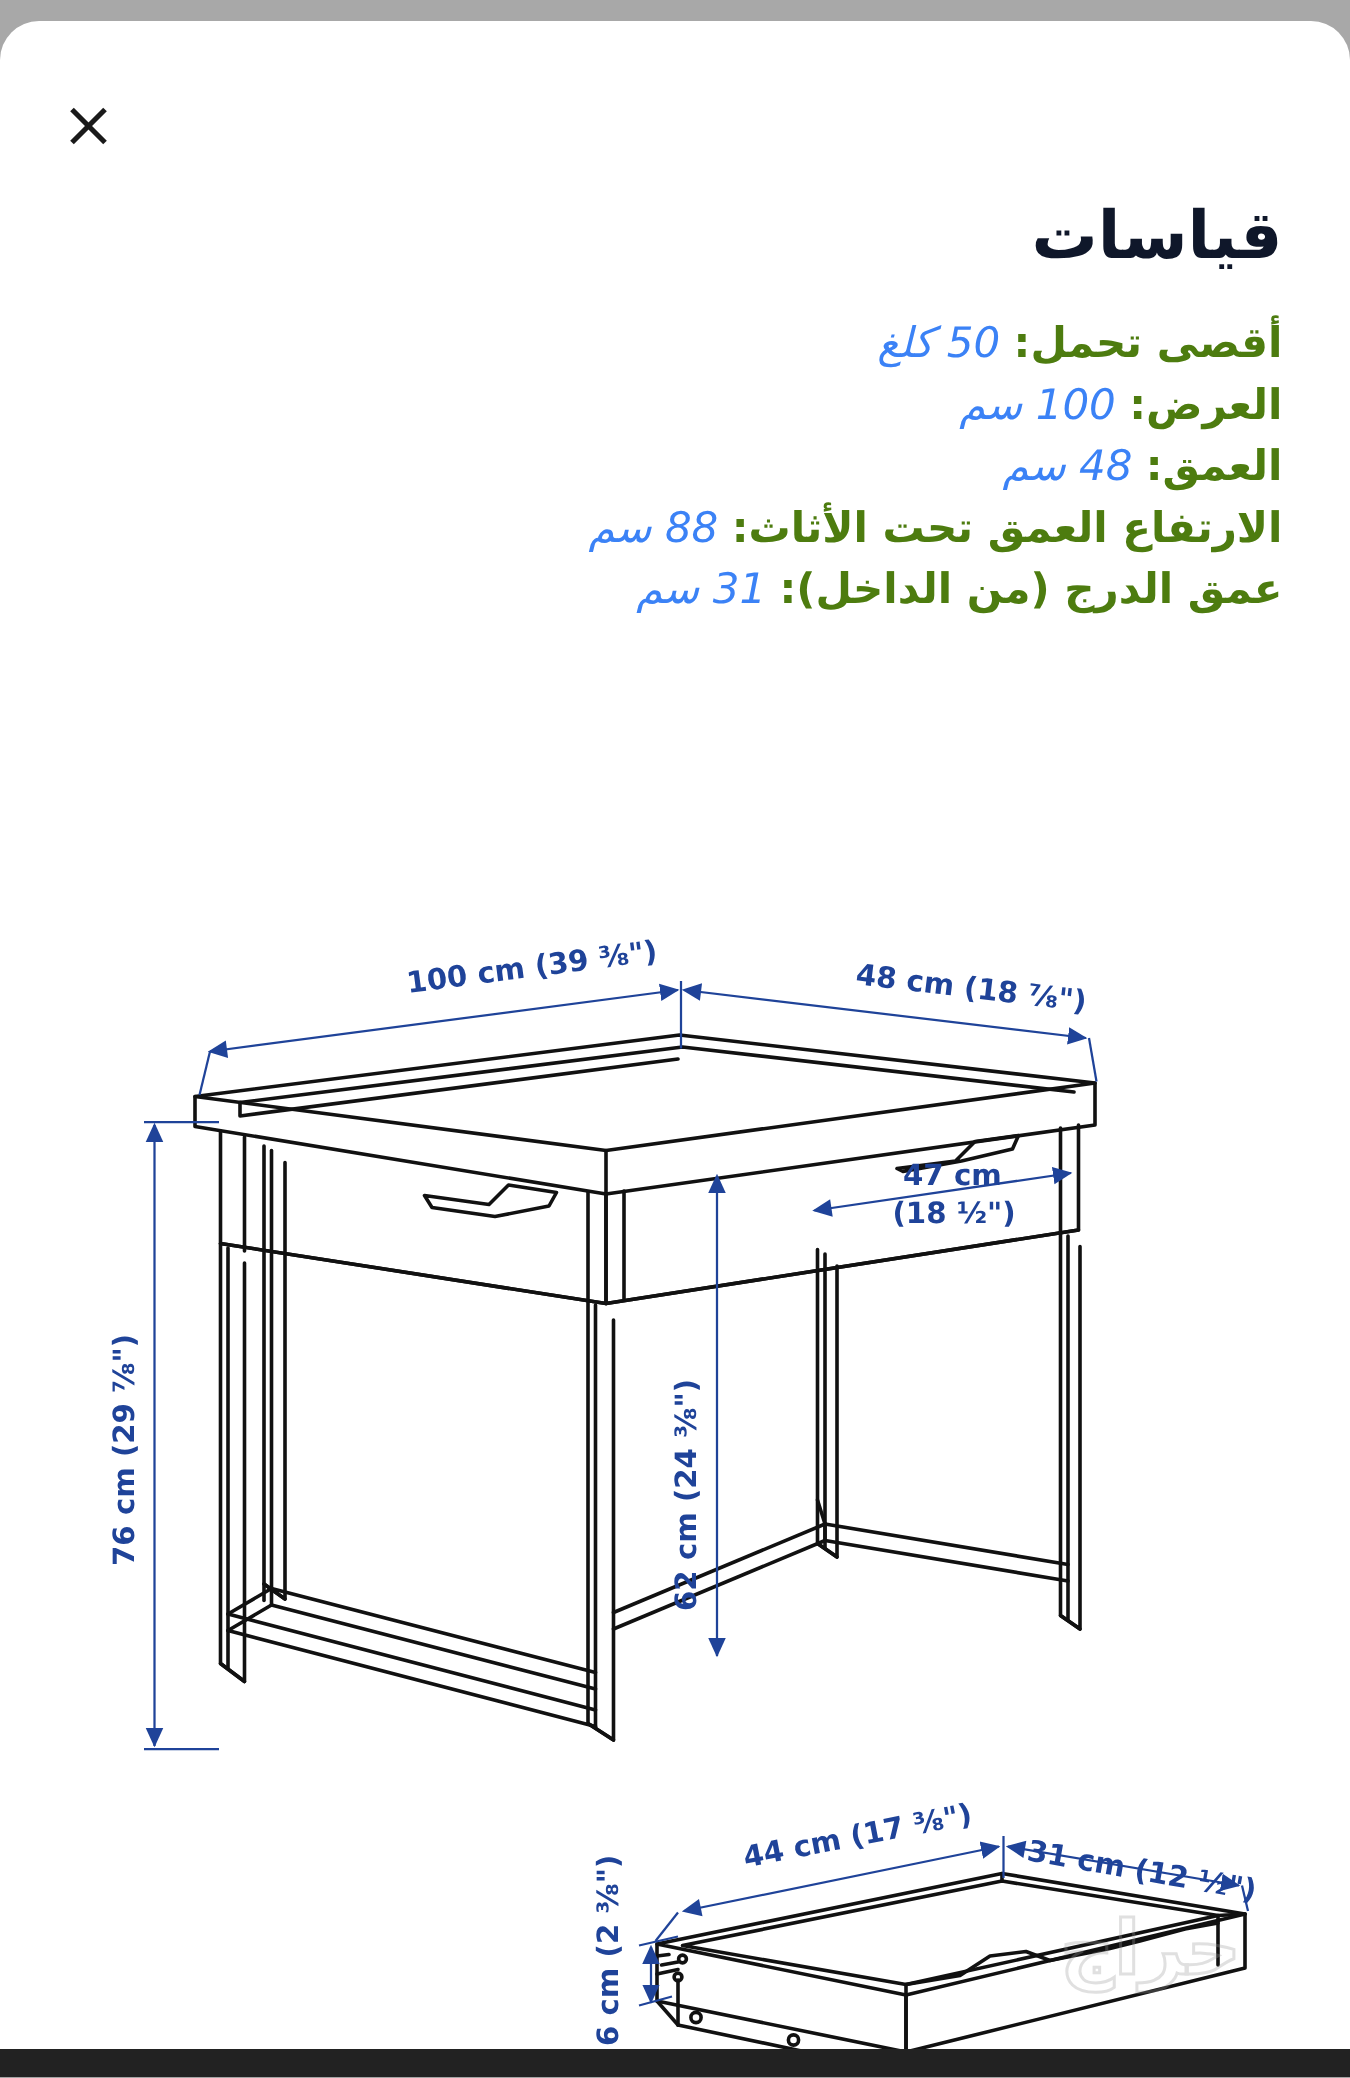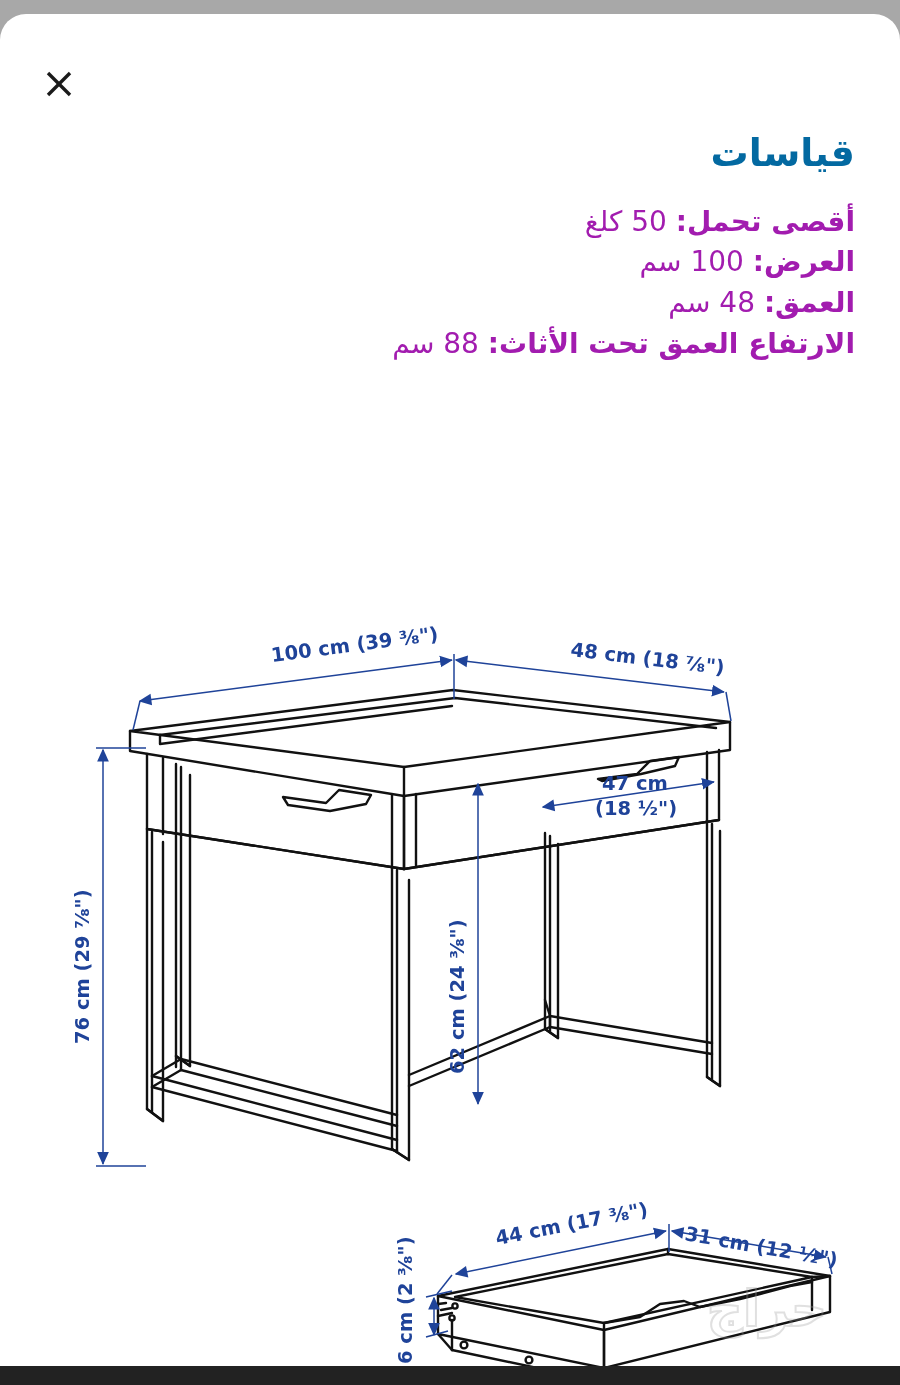--- a/index.html
+++ b/index.html
@@ -57,52 +57,52 @@
   
   #spec-block {
     position: absolute;
     right: 45px;
     top: 116px;
     width: 820px;
     text-align: right;
     direction: rtl;
   }
   #spec-title {
-    font-size: 38px;
+    font-size: 44px;
     font-weight: 700;
-    color: #0369a1;
+    color: #0f172a;
     line-height: 1.25;
     margin: 0 0 24px 0;
     letter-spacing: 0px;
   }
   .spec-line {
     font-size: 28px;
     color: #3a3a3a;
     line-height: 1.46;
     margin: 0;
     white-space: nowrap;
   }
-  .spec-label { font-weight: 700; color: #a21caf; }
-  .spec-value { font-weight: 400; color: #a21caf; }
+  .spec-label { font-weight: 700; color: #4d7c0f; }
+  .spec-value { font-weight: 400; color: #3b82f6; font-style: italic; }
 
   
   #drawing {
     position: absolute;
     left: 0;
     top: 590px;
     width: 900px;
     height: 790px;
   }
   #drawing svg { display: block; }
 
   
   #watermark {
     position: absolute;
     right: 18px;
-    bottom: 22px;
+    bottom: 32px;
     width: 230px;
     height: 70px;
     opacity: 0.30;
     pointer-events: none;
     text-align: center;
   }
   #watermark svg { display:block; }
 </style>
 </head>
 <body>
@@ -129,20 +129,24 @@
         <span class="spec-label">العرض:</span>
         <span class="spec-value">100 سم</span>
       </p>
       <p class="spec-line">
         <span class="spec-label">العمق:</span>
         <span class="spec-value">48 سم</span>
       </p>
       <p class="spec-line">
         <span class="spec-label">الارتفاع العمق تحت الأثاث:</span>
         <span class="spec-value">88 سم</span>
+      </p>
+      <p class="spec-line">
+        <span class="spec-label">عمق الدرج (من الداخل):</span>
+        <span class="spec-value">31 سم</span>
       </p>
     </div>
 
     <div id="drawing">
       <svg width="900" height="790" viewBox="0 0 900 790">
         <defs>
           <marker id="arrEnd" markerWidth="9" markerHeight="9" refX="8" refY="4.5" orient="auto">
             <path d="M0,0.6 L8.6,4.5 L0,8.4 z" fill="#1f4399"></path>
           </marker>
           <marker id="arrStart" markerWidth="9" markerHeight="9" refX="1" refY="4.5" orient="auto">

